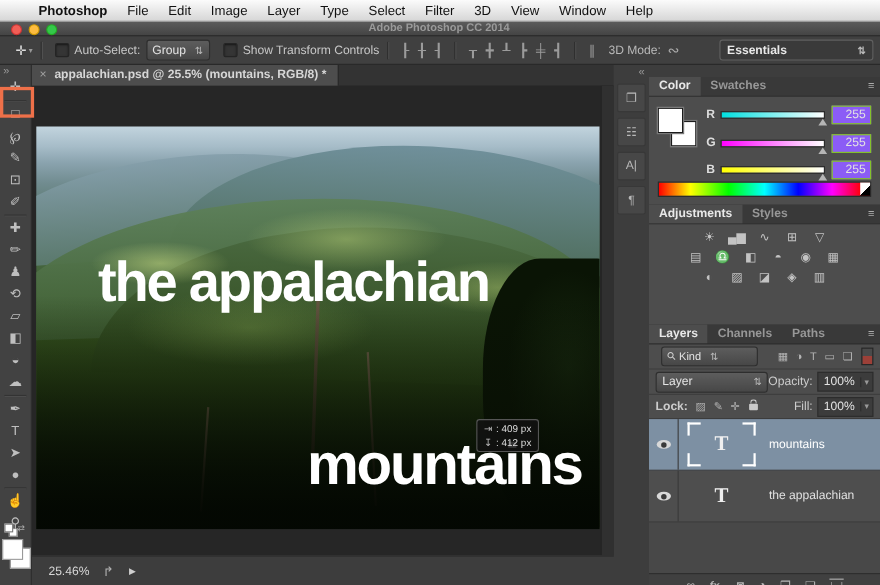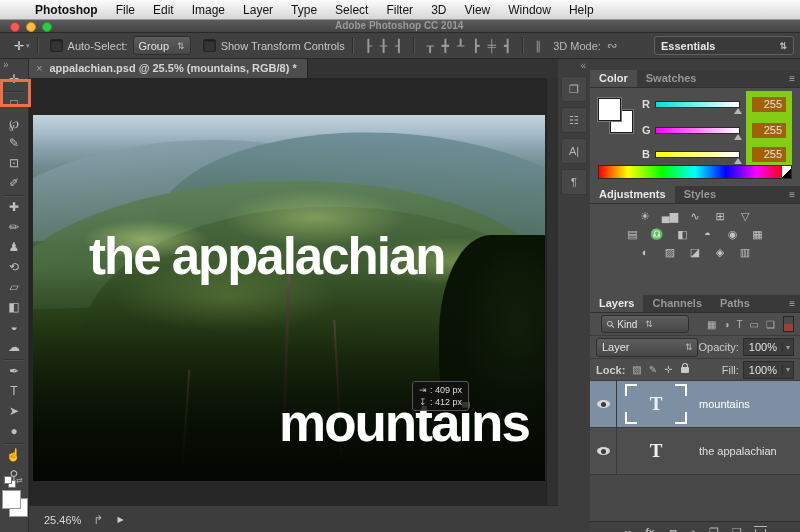--- a/index.html
+++ b/index.html
@@ -79,21 +79,21 @@
   .darkfg{position:absolute;inset:0;background:linear-gradient(180deg,transparent 42%,rgba(8,14,4,.55) 70%,rgba(3,7,2,.92) 96%)}
   .bigtree{position:absolute;right:-24px;top:120px;width:130px;height:250px;border-radius:40% 20% 30% 50%;
            background:radial-gradient(60% 50% at 60% 40%,#16260e,#0a1405 72%)}
   .trunk{position:absolute;background:linear-gradient(#6b5d46,#2a2216)}
   .t1{left:252px;top:140px;width:3px;height:190px;transform:rotate(2deg)}
   .t2{left:304px;top:205px;width:2px;height:140px;transform:rotate(-3deg)}
   .t3{left:152px;top:255px;width:2px;height:95px;transform:rotate(4deg)}
   .ps-text{position:absolute;color:#fff;font-weight:bold;letter-spacing:-2px;line-height:1;z-index:5}
   .ps-text.l1{left:56px;top:116px;font-size:51px}
   .ps-text.l2{left:246px;top:281px;font-size:53px}
-  .hud{position:absolute;left:379px;top:266px;background:rgba(18,18,18,.85);border:1px solid #555;
+  .hud{position:absolute;left:400px;top:266px;background:rgba(18,18,18,.85);border:1px solid #555;
        border-radius:3px;padding:2px 6px;font-size:9px;color:#ddd;line-height:12px;z-index:8;white-space:nowrap}
   .hud .hicon{display:inline-block;width:11px;color:#bbb}
   .cursor{position:absolute;left:442px;top:296px;width:12px;height:17px;background:#fff;z-index:9;
           clip-path:polygon(0 0,0 76%,28% 60%,46% 100%,60% 94%,42% 56%,72% 52%);
           filter:drop-shadow(1px 1px 1px rgba(0,0,0,.7))}
 
   
   .pstrip{position:absolute;top:58px;left:558px;bottom:0;width:32px;background:#3d3d3d;border-right:1px solid #2d2d2d}
   .pstrip .collapse{display:block;text-align:right;padding:2px 4px 0 0;color:#9a9a9a;font-size:10px}
   .picon{width:24px;height:24px;margin:5px auto 0;background:#474747;border:1px solid #383838;border-radius:2px;
@@ -112,21 +112,21 @@
   .fgbg .f{position:absolute;left:0;top:0;width:21px;height:21px;background:#fff;border:1px solid #1c1c1c;box-shadow:0 0 0 1px #777;z-index:2}
   .fgbg .b{position:absolute;left:12px;top:12px;width:21px;height:21px;background:#fff;border:1px solid #1c1c1c;box-shadow:0 0 0 1px #777}
   .srow{position:absolute;left:52px;right:8px;height:16px;display:flex;align-items:center}
   .srow .lab{width:13px;font-weight:bold;color:#ddd}
   .track{flex:1;height:5px;border:1px solid #2a2a2a;position:relative;margin-right:6px}
   .track.r{background:linear-gradient(to right,#00e0e0,#fff)}
   .track.g{background:linear-gradient(to right,#ff00ff,#fff)}
   .track.b{background:linear-gradient(to right,#ffff00,#fff)}
   .thumb{position:absolute;right:-3px;bottom:-7px;width:0;height:0;border-left:4px solid transparent;
          border-right:4px solid transparent;border-bottom:6px solid #b5b5b5}
-  .val{width:30px;height:15px;background:#a16207;border:6px solid #84cc16;color:#e2e2e2;
+  .val{width:30px;height:15px;background:#8b5cf6;border:1px solid #84cc16;color:#e2e2e2;
        display:flex;align-items:center;justify-content:flex-end;padding-right:4px}
   .spectrum{position:absolute;left:8px;right:8px;bottom:7px;height:12px;border:1px solid #2a2a2a;
             background:linear-gradient(to right,#f00 0%,#ff0 15%,#0f0 33%,#0ff 50%,#00f 66%,#f0f 82%,#f00 96%,#f00 100%)}
   .spectrum .endcap{position:absolute;right:0;top:0;width:9px;height:100%;background:linear-gradient(135deg,#fff 55%,#000 55%)}
 
   .adj-body{height:88px;padding-top:3px}
   .adj-head{font-weight:bold;color:#e4e4e4;padding:3px 0 4px 10px}
   .adj-row{display:flex;justify-content:center;gap:9px;padding:2px 0}
   .aicon{color:#c3c3c3;font-size:11px;min-width:16px;text-align:center;line-height:14px}
 

